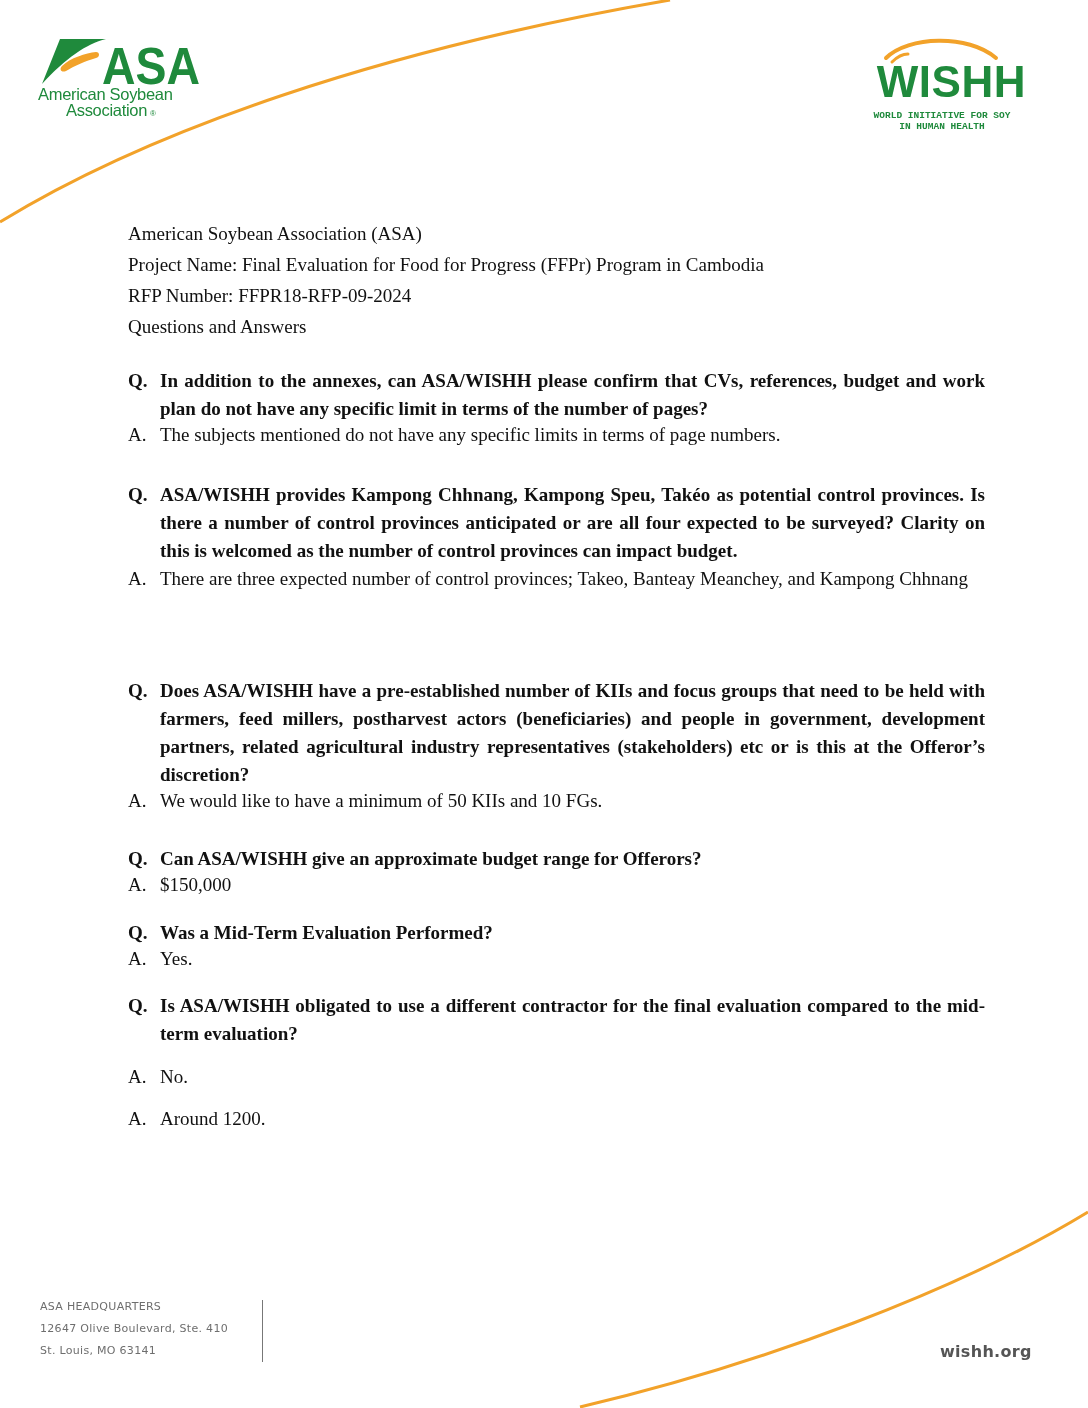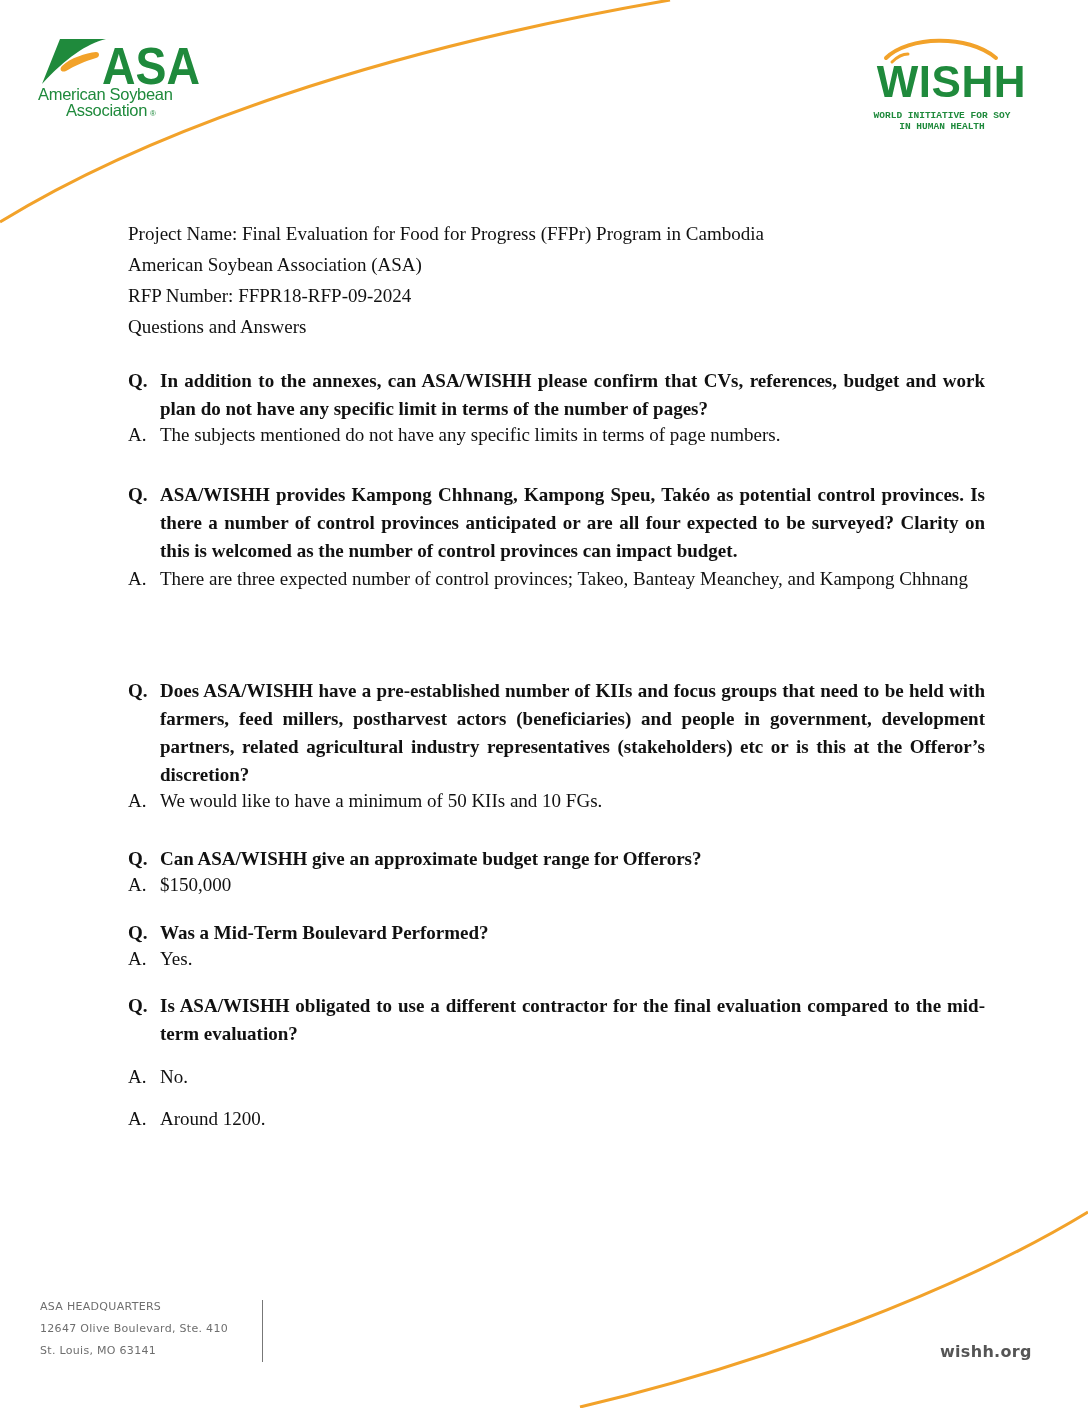--- a/index.html
+++ b/index.html
@@ -54,22 +54,22 @@
     <path d="M 34 26 C 40 20, 46 18, 50 18" fill="none" stroke="#f2a22a" stroke-width="3" stroke-linecap="round"></path>
   </svg>
   <div class="wishh-word">WISHH</div>
   <div class="wishh-tag">
     <div>WORLD INITIATIVE FOR SOY</div>
     <div>IN HUMAN HEALTH</div>
   </div>
 </div>
 
 <div class="header-block">
+  <div>American Soybean Association (ASA)</div>
   <div>Project Name: Final Evaluation for Food for Progress (FFPr) Program in Cambodia</div>
-  <div>American Soybean Association (ASA)</div>
   <div>RFP Number: FFPR18-RFP-09-2024</div>
   <div>Questions and Answers</div>
 </div>
 
 <div class="qa" style="top:367px">
   <div class="q"><span class="lbl">Q.</span><span>In addition to the annexes, can ASA/WISHH please confirm that CVs, references, budget and work plan do not have any specific limit in terms of the number of pages?</span></div>
   <div class="a tight"><span class="lbl">A.</span><span>The subjects mentioned do not have any specific limits in terms of page numbers.</span></div>
 </div>
 
 <div class="qa" style="top:481px">
@@ -81,21 +81,21 @@
   <div class="q"><span class="lbl">Q.</span><span>Does ASA/WISHH have a pre-established number of KIIs and focus groups that need to be held with farmers, feed millers, postharvest actors (beneficiaries) and people in government, development partners, related agricultural industry representatives (stakeholders) etc or is this at the Offeror’s discretion?</span></div>
   <div class="a tight"><span class="lbl">A.</span><span>We would like to have a minimum of 50 KIIs and 10 FGs.</span></div>
 </div>
 
 <div class="qa" style="top:845px">
   <div class="q"><span class="lbl">Q.</span><span>Can ASA/WISHH give an approximate budget range for Offerors?</span></div>
   <div class="a tight"><span class="lbl">A.</span><span>$150,000</span></div>
 </div>
 
 <div class="qa" style="top:919px">
-  <div class="q"><span class="lbl">Q.</span><span>Was a Mid-Term Boulevard Performed?</span></div>
+  <div class="q"><span class="lbl">Q.</span><span>Was a Mid-Term Evaluation Performed?</span></div>
   <div class="a tight"><span class="lbl">A.</span><span>Yes.</span></div>
 </div>
 
 <div class="qa" style="top:992px">
   <div class="q"><span class="lbl">Q.</span><span>Is ASA/WISHH obligated to use a different contractor for the final evaluation compared to the mid-term evaluation?</span></div>
   <div class="a" style="margin-top:15px"><span class="lbl">A.</span><span>No.</span></div>
 </div>
 
 <div class="qa" style="top:1106px; line-height:25px">
   <div class="a"><span class="lbl">A.</span><span>Around 1200.</span></div>

